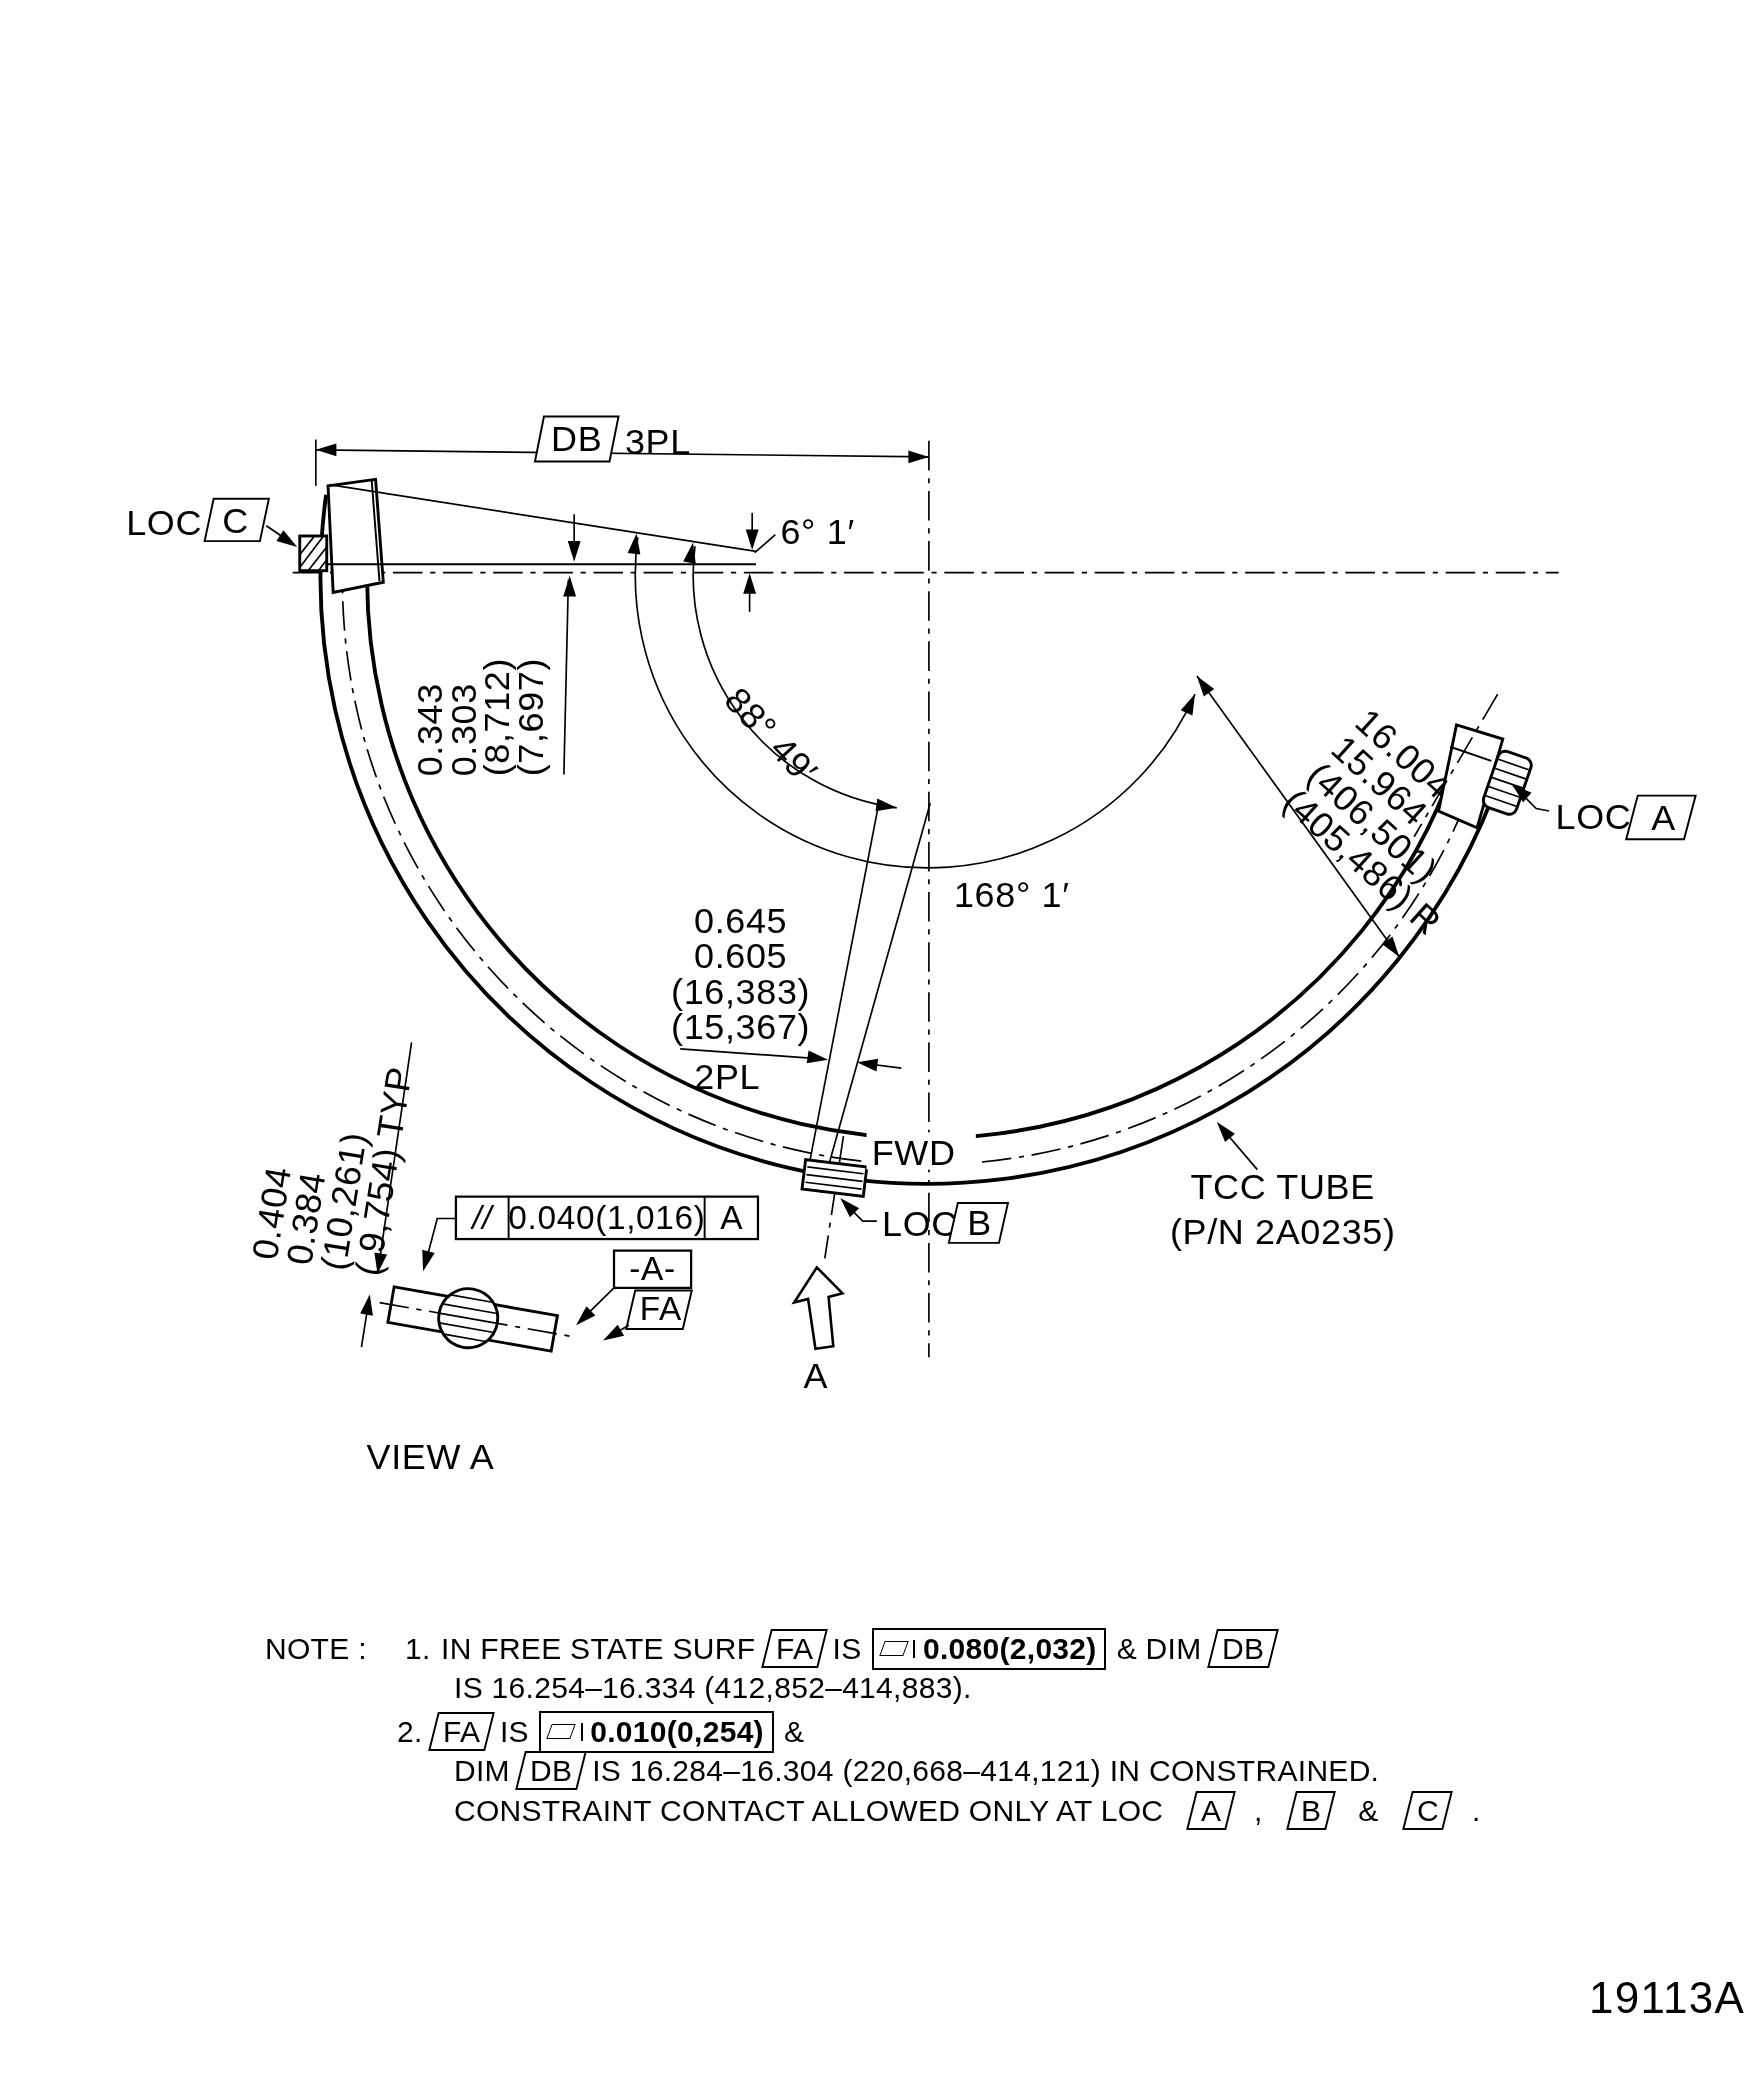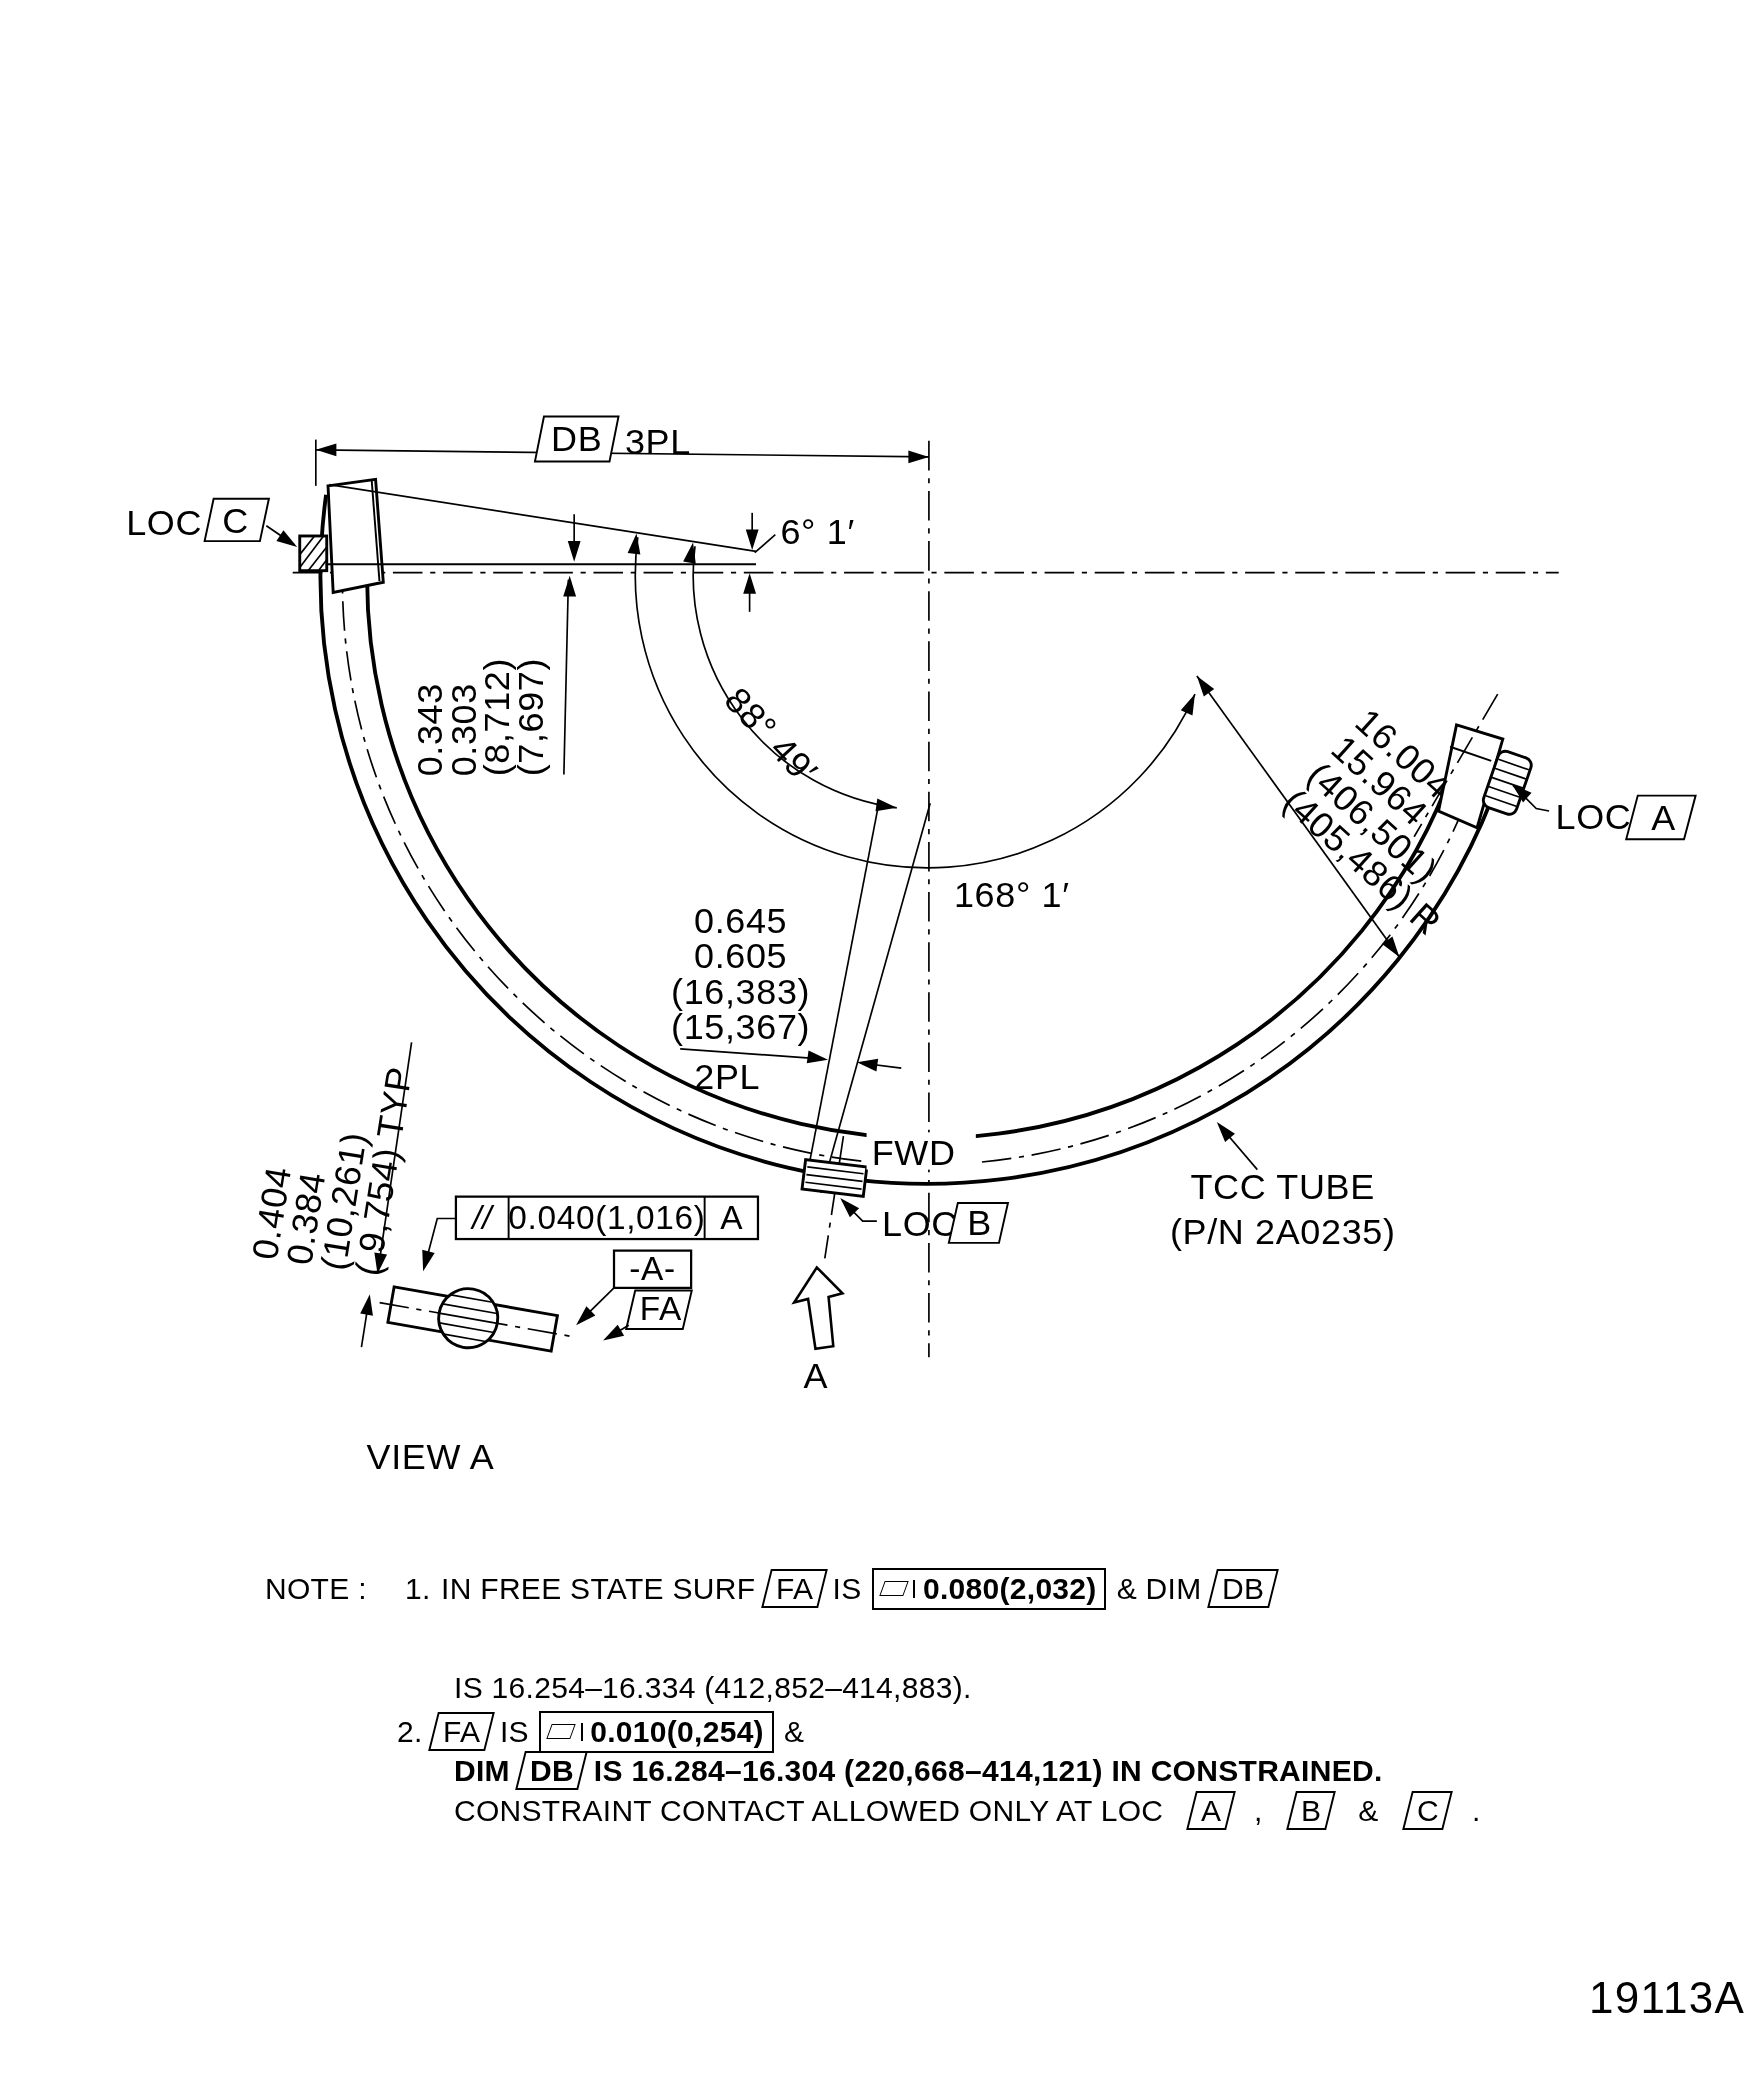--- a/index.html
+++ b/index.html
@@ -227,21 +227,21 @@
     <line class="ln thin" x1="978" y1="2062" x2="944" y2="2082"></line>
     <use href="#arrh" transform="translate(938,2086) rotate(150)"></use>
 
     <path class="wf" stroke-width="4" d="M1275,1972 L1236,2024 L1258,2020 L1264,2098 L1292,2096 L1290,2019 L1312,2015 Z" transform="rotate(-4 1275 2035)"></path>
     <text class="t" x="1250" y="2160" font-size="58">A</text>
     <text class="t" x="570" y="2286" font-size="60">VIEW A</text>
   </g>
 </svg>
 
 <div>
-  <div class="note-row" style="left:265px;top:1568px;text-align:center;">
+  <div class="note-row" style="left:265px;top:1628px;text-align:center;">
     <span>NOTE :</span>
     <span style="margin-left:28px;">1.</span>
     <span>IN FREE STATE SURF</span>
     <span class="pflag"><span>FA</span></span>
     <span>IS</span>
     <span class="fcf">
       <span class="c1">
           <span class="flatsym"></span>
         </span>
       <span class="c2">0.080(2,032)</span>
@@ -257,21 +257,21 @@
     <span class="pflag"><span>FA</span></span>
     <span>IS</span>
     <span class="fcf">
       <span class="c1">
           <span class="flatsym"></span>
         </span>
       <span class="c2">0.010(0,254)</span>
     </span>
     <span>&amp;</span>
   </div>
-  <div class="note-row" style="left:454px;top:1751px;font-weight:bold;">
+  <div class="note-row" style="left:454px;top:1751px;">
     <span>DIM</span>
     <span class="pflag"><span>DB</span></span>
     <span>IS 16.284–16.304 (220,668–414,121) IN CONSTRAINED.</span>
   </div>
   <div class="note-row" style="left:454px;top:1791px;gap:28px;">
     <span>CONSTRAINT CONTACT ALLOWED ONLY AT LOC</span>
     <span class="pflag"><span>A</span></span>
     <span style="margin-left:-5.1px;">,</span>
     <span class="pflag"><span>B</span></span>
     <span>&amp;</span>

